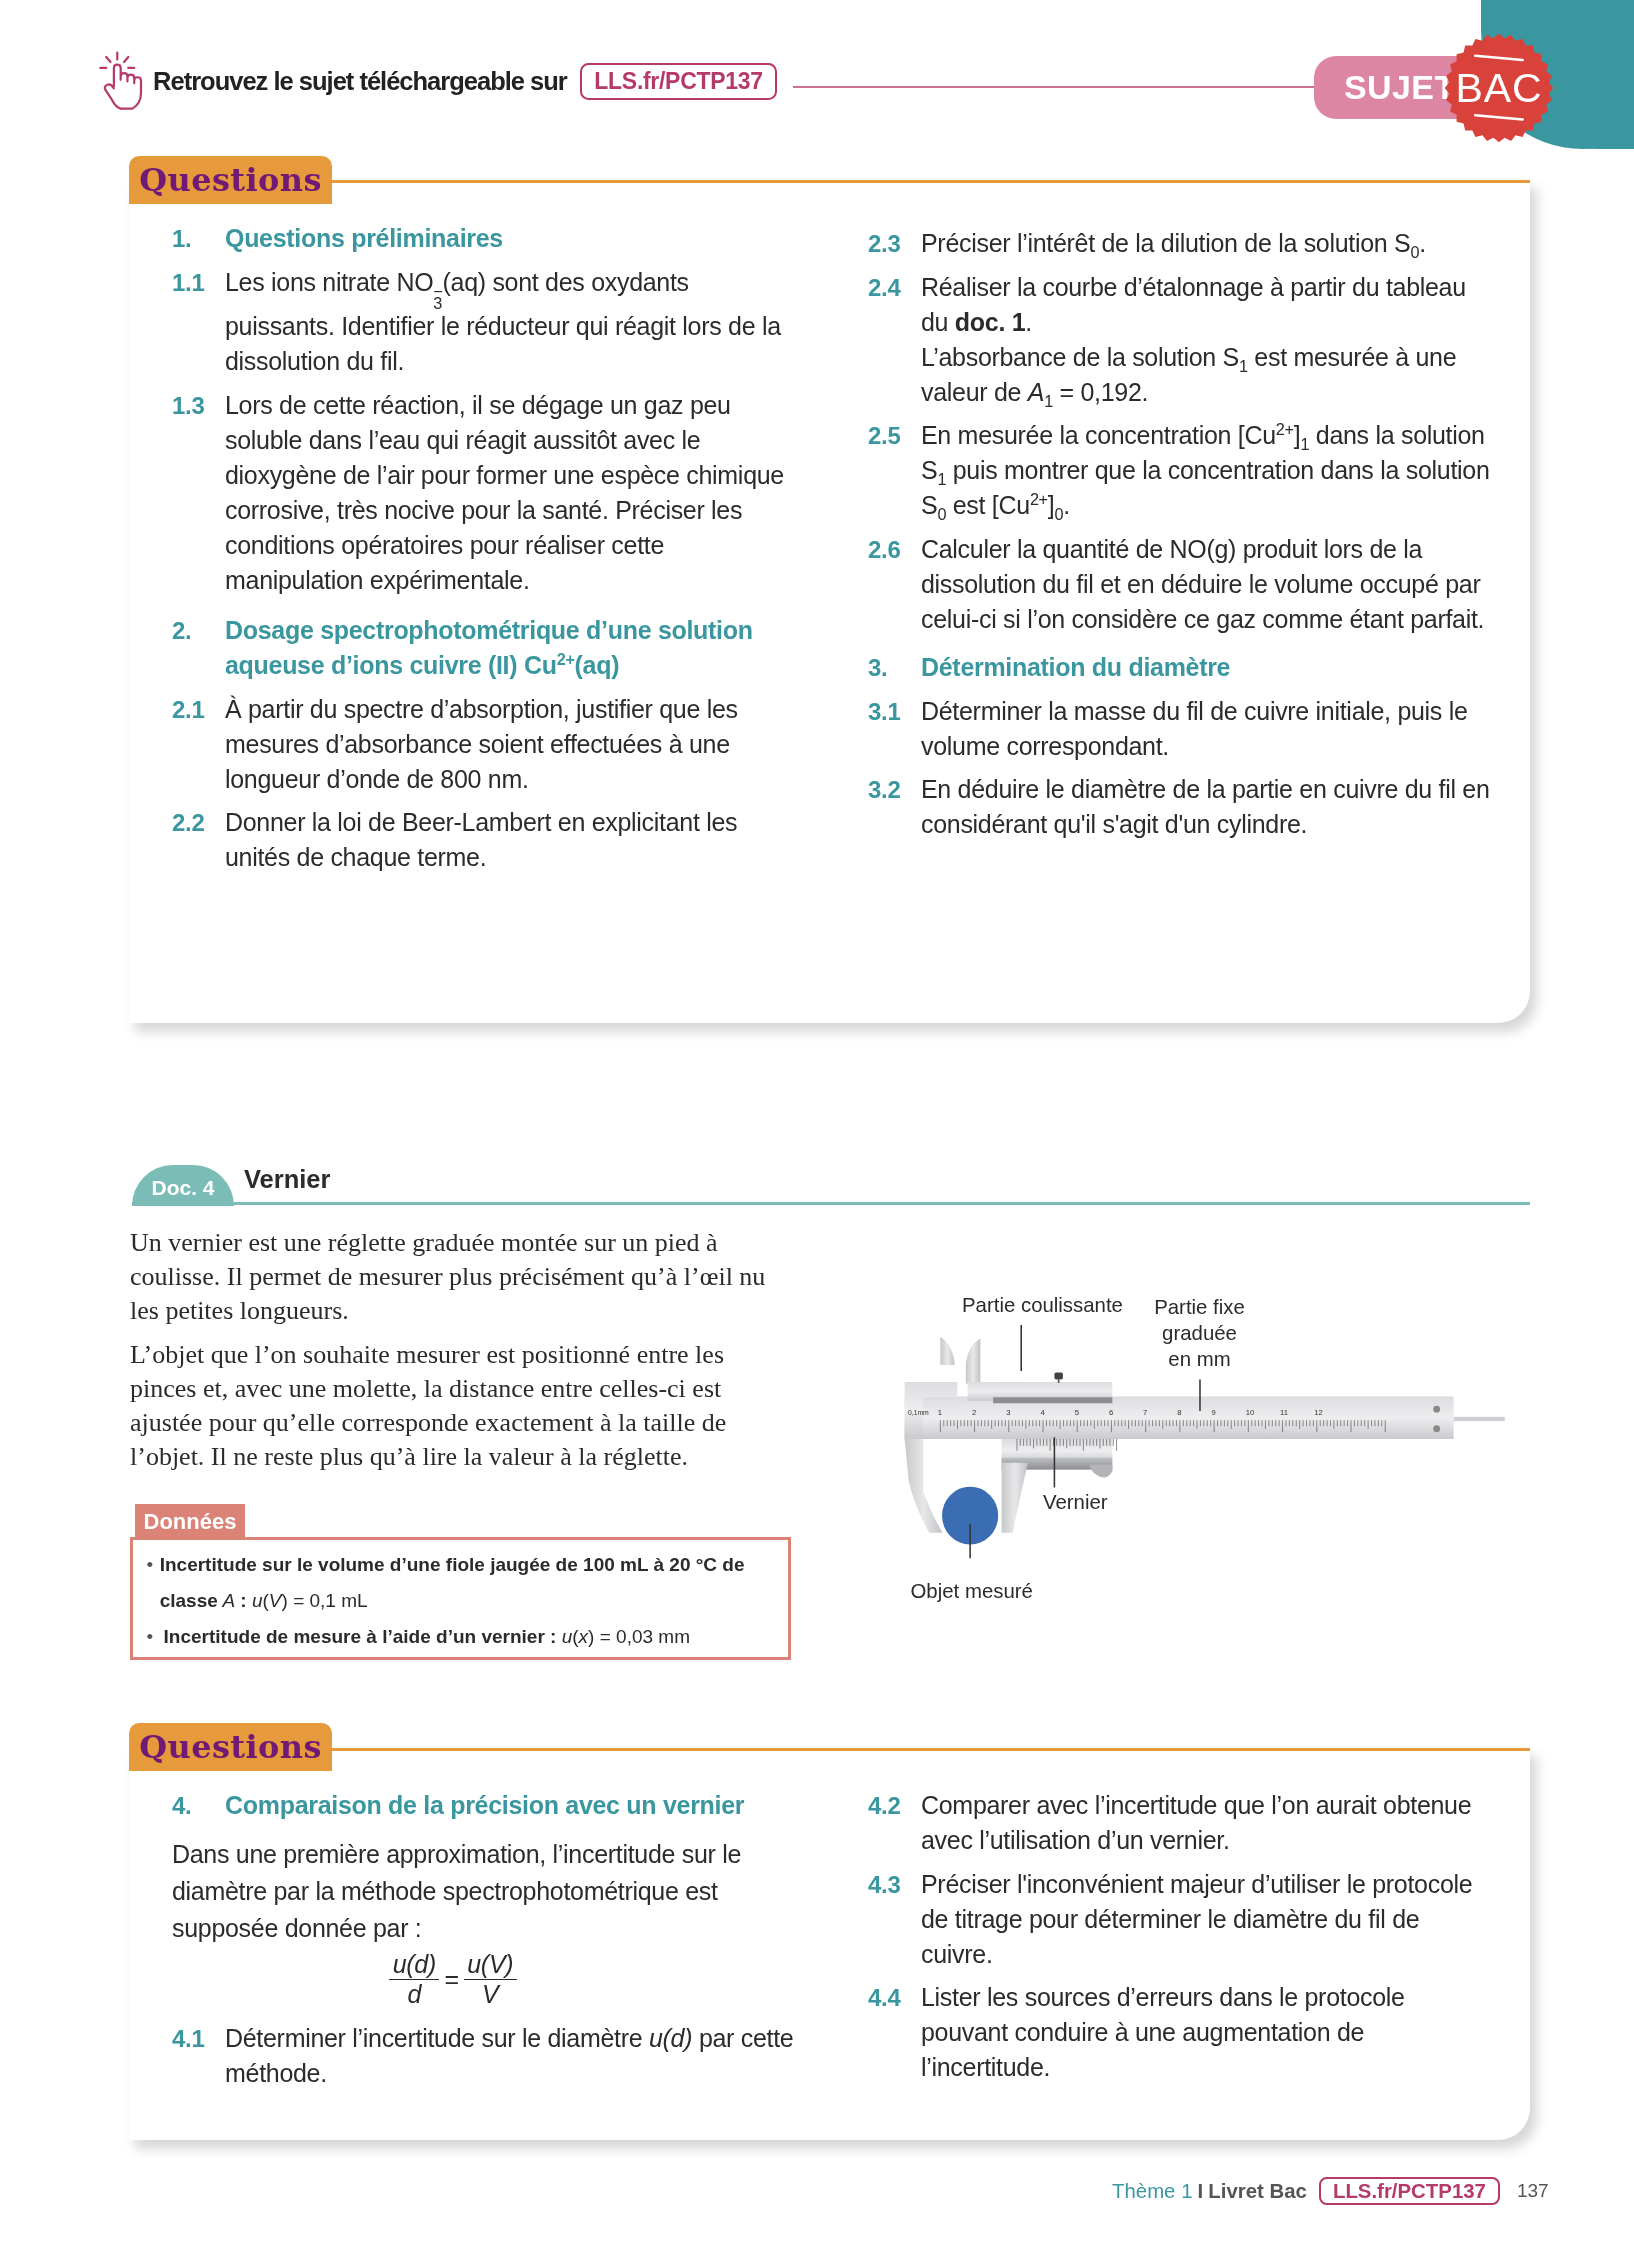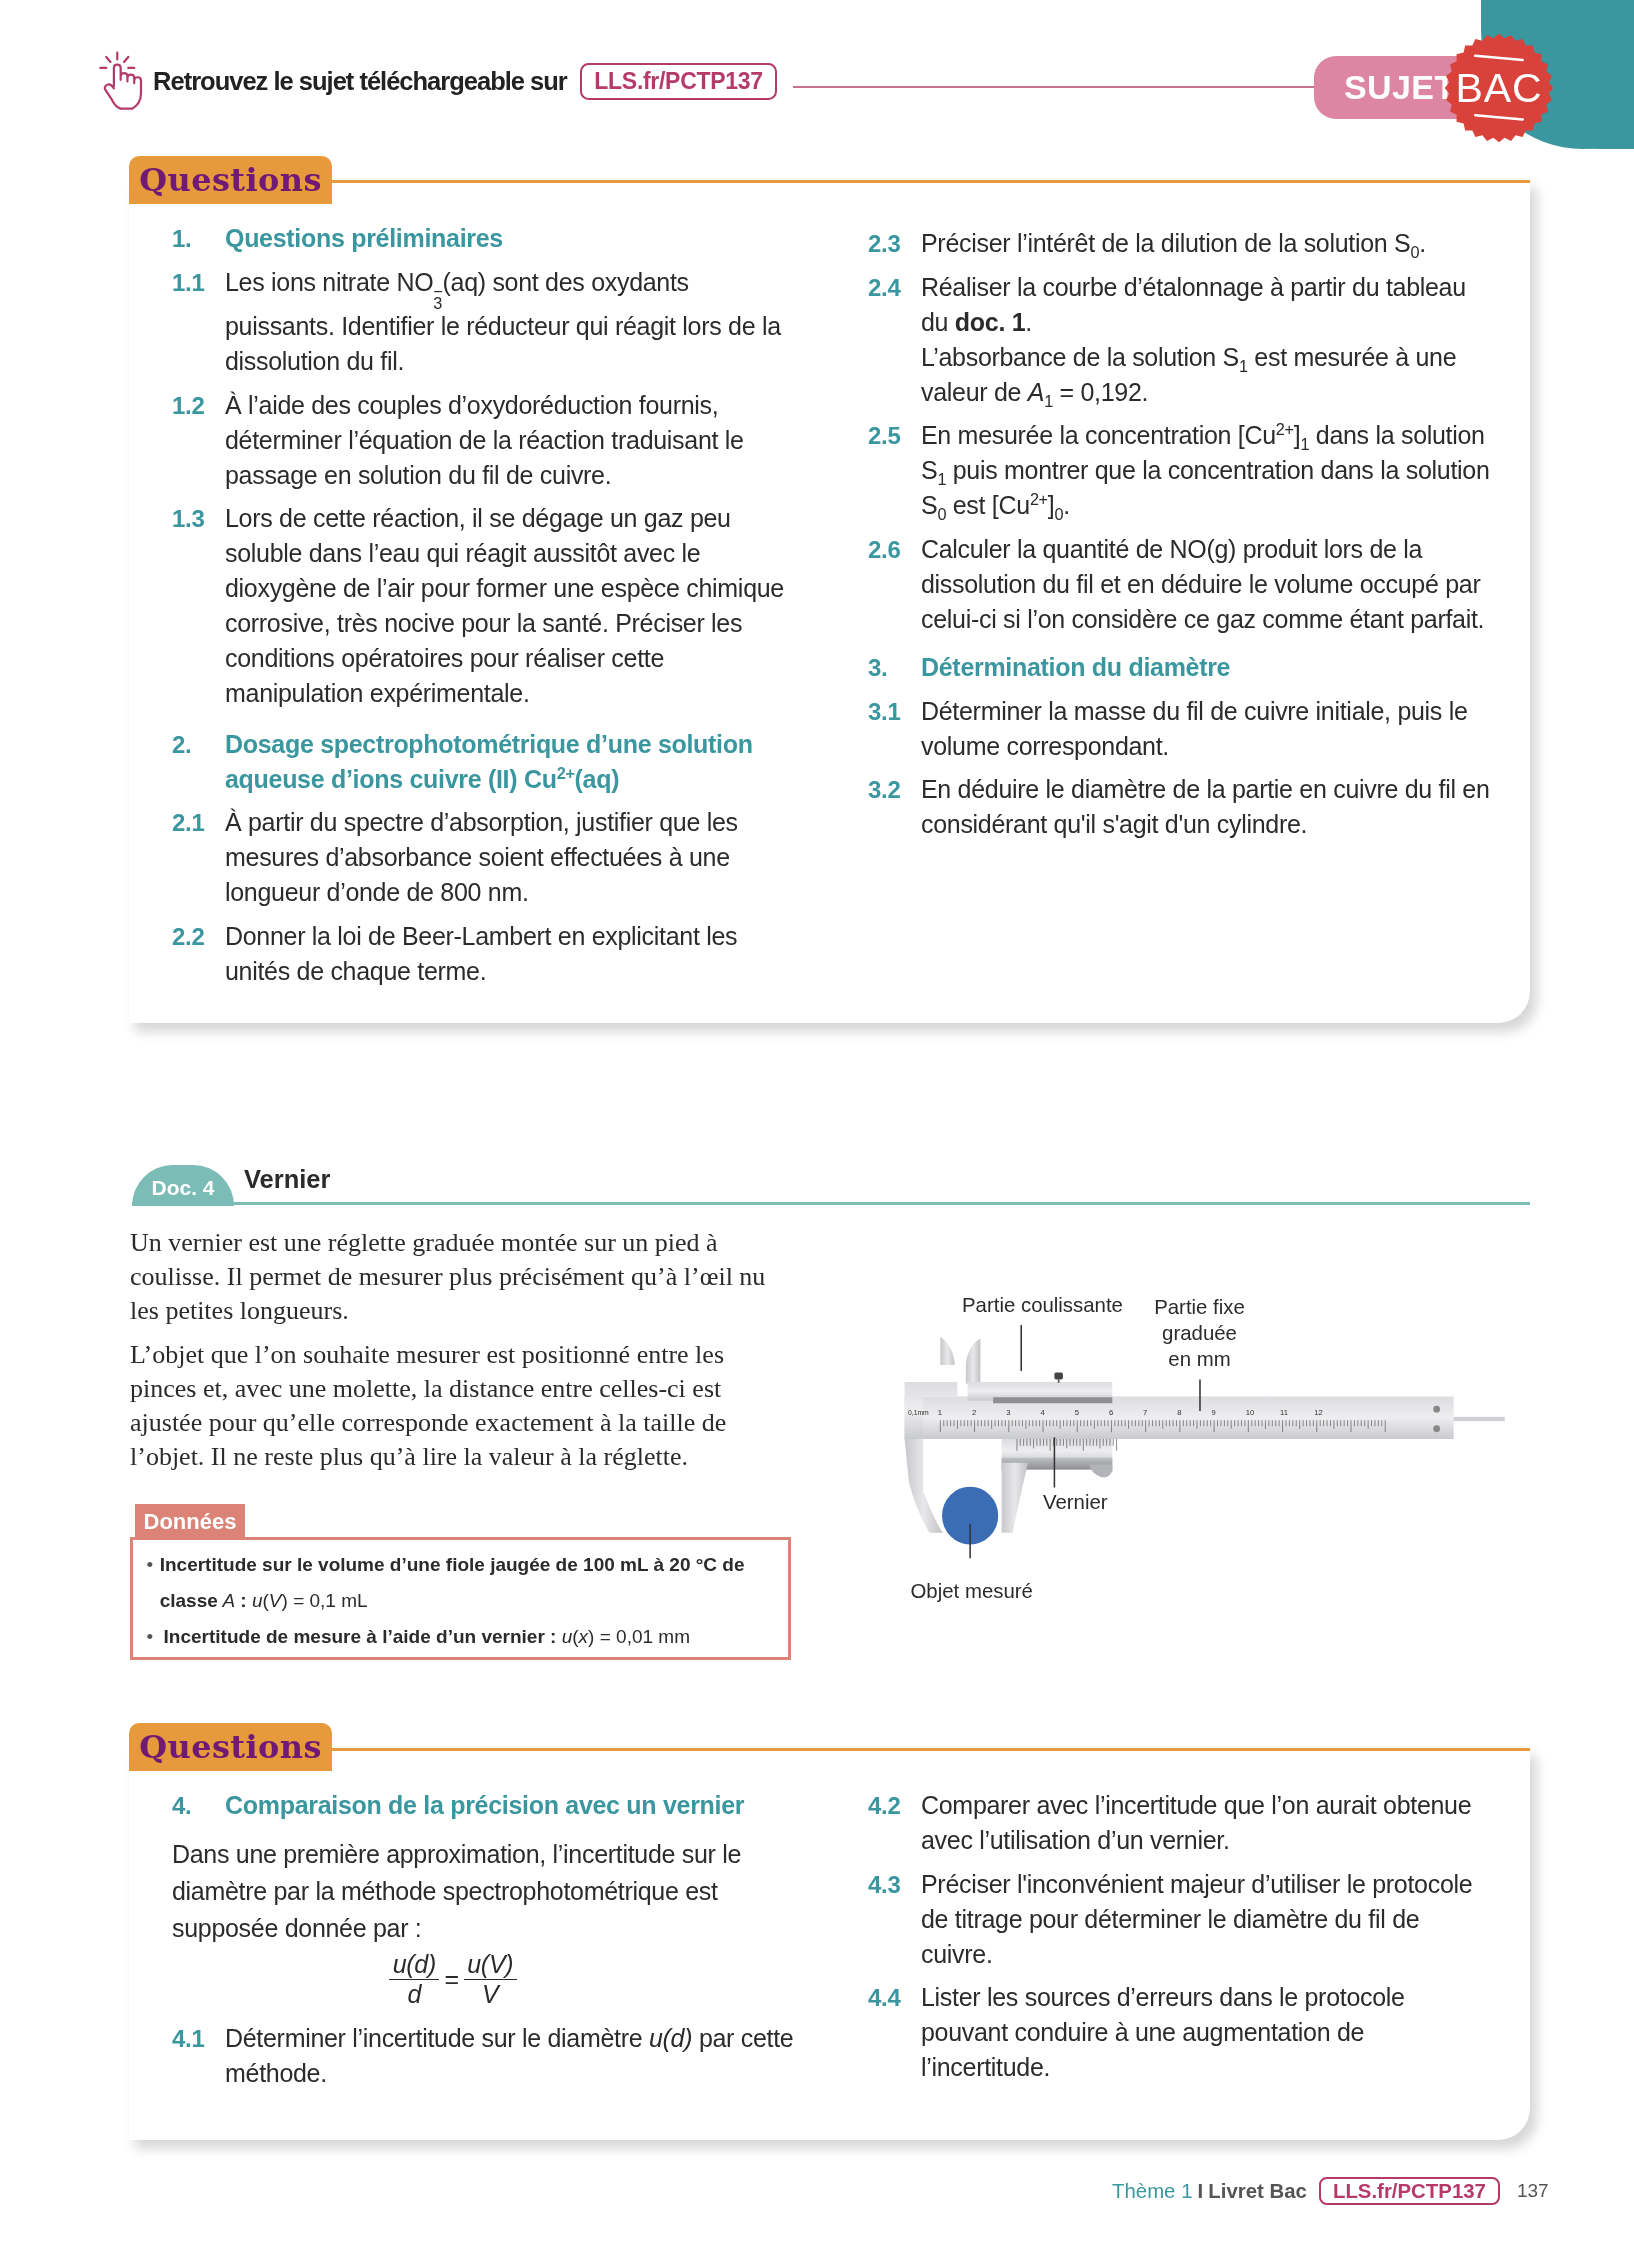--- a/index.html
+++ b/index.html
@@ -101,24 +101,20 @@
     <span class="txt sec-title">Questions préliminaires</span>
   </div>
   <div class="item">
     <span class="num">1.1</span>
     <span class="txt"><span>Les ions nitrate </span><span>NO</span><span style="display:inline-flex;flex-direction:column;font-size:65%;line-height:12px;vertical-align:-6.8px;">
           <span>−</span>
           <span>3</span>
         </span><span>(aq) sont des oxydants puissants. Identifier le réducteur qui réagit lors de la dissolution du fil.</span></span>
   </div>
   <div class="item">
-    <span class="num">1.2</span>
-    <span class="txt">À l’aide des couples d’oxydoréduction fournis, déterminer l’équation de la réaction traduisant le passage en solution du fil de cuivre.</span>
-  </div>
-  <div class="item">
     <span class="num">1.3</span>
     <span class="txt">Lors de cette réaction, il se dégage un gaz peu soluble dans l’eau qui réagit aussitôt avec le dioxygène de l’air pour former une espèce chimique corrosive, très nocive pour la santé. Préciser les conditions opératoires pour réaliser cette manipulation expérimentale.</span>
   </div>
   <div class="item sec" style="margin-top:15.3px">
     <span class="num">2.</span>
     <span class="txt sec-title"><span>Dosage spectrophotométrique d’une solution aqueuse d’ions cuivre (II) Cu</span><sup>2+</sup><span>(aq)</span></span>
   </div>
   <div class="item">
     <span class="num">2.1</span>
     <span class="txt">À partir du spectre d’absorption, justifier que les mesures d’absorbance soient effectuées à une longueur d’onde de 800 nm.</span>
@@ -170,21 +166,21 @@
 </div>
 
 <div class="donnees-tab">Données</div>
 <div class="donnees-box">
   <div class="row">
     <span class="bul">•</span>
     <span><span class="b">Incertitude sur le volume d’une fiole jaugée de 100 mL à 20 °C de classe</span><span class="i"> A</span><span class="b"> : </span><span class="i">u</span><span>(</span><span class="i">V</span><span>) = 0,1 mL</span></span>
   </div>
   <div class="row">
     <span class="bul">•</span>
-    <span><span class="b">Incertitude de mesure à l’aide d’un vernier :</span><span> </span><span class="i">u</span><span>(</span><span class="i">x</span><span>) = 0,01 mm</span></span>
+    <span><span class="b">Incertitude de mesure à l’aide d’un vernier :</span><span> </span><span class="i">u</span><span>(</span><span class="i">x</span><span>) = 0,03 mm</span></span>
   </div>
 </div>
 
 <div class="diagram">
   <svg width="647" height="341" viewBox="0 0 760 400">
     <defs>
       <linearGradient id="metal" x1="0" y1="0" x2="0" y2="1">
         <stop offset="0" stop-color="#dcdde0"></stop>
         <stop offset="0.5" stop-color="#eeeef0"></stop>
         <stop offset="1" stop-color="#c9cacd"></stop>

